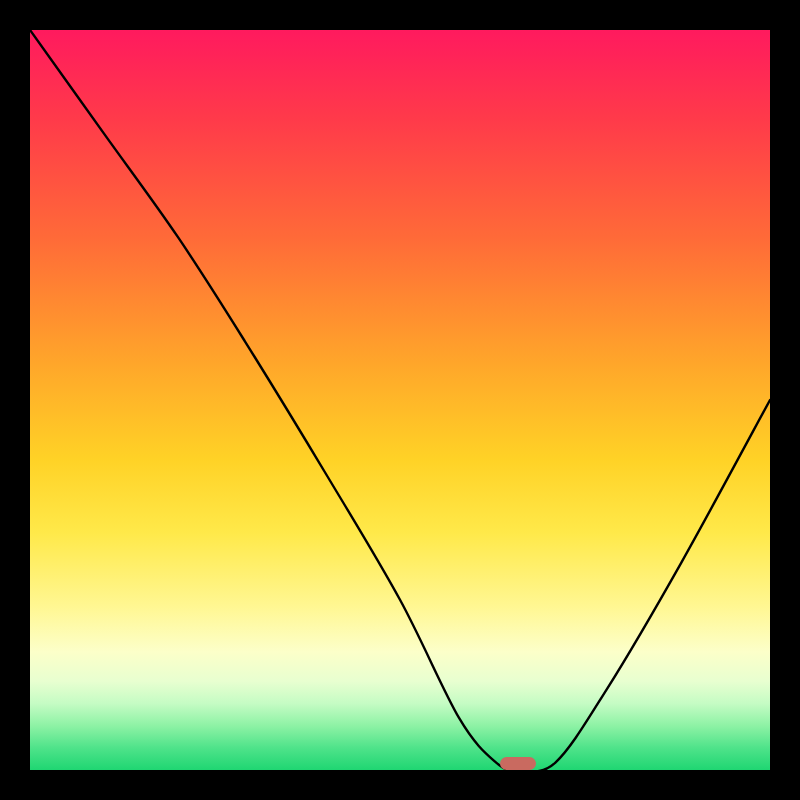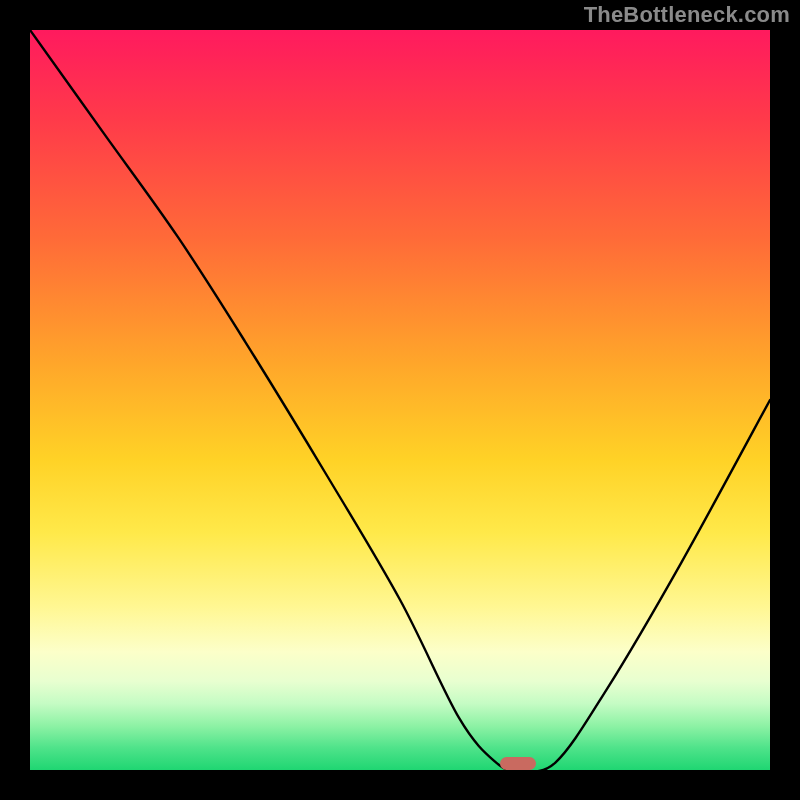--- a/index.html
+++ b/index.html
@@ -68,21 +68,20 @@
     border-radius: 7px;
     bottom: 0px;
     transform: translateX(-50%);
   }
 </style>
 </head>
 <body>
 
 <div class="container">
 
-  <div class="watermark">TheBottleneck.com</div>
 
   <div class="plot-area">
     <div class="gradient-bg"></div>
 
     <svg class="curve-svg" viewBox="0 0 740 740" preserveAspectRatio="none">
       <path id="curve-path" fill="none" stroke="#000" stroke-width="2.4" stroke-linecap="round" stroke-linejoin="round" d="M 0.00 0.00 C 12.33 17.27, 49.33 69.07, 74.00 103.60 C 98.67 138.13, 124.57 172.67, 148.00 207.20 C 171.43 241.73, 189.93 271.33, 214.60 310.80 C 239.27 350.27, 270.10 400.83, 296.00 444.00 C 321.90 487.17, 347.80 529.10, 370.00 569.80 C 392.20 610.50, 413.17 661.07, 429.20 688.20 C 445.23 715.33, 456.33 723.97, 466.20 732.60 C 476.07 741.23, 478.53 740.00, 488.40 740.00 C 498.27 740.00, 510.60 746.17, 525.40 732.60 C 540.20 719.03, 556.23 691.90, 577.20 658.60 C 598.17 625.30, 624.07 580.90, 651.20 532.80 C 678.33 484.70, 725.20 397.13, 740.00 370.00"></path>
     </svg>
 
     <div id="marker" class="marker" style="left: 488.4px; background: rgb(201, 106, 96);"></div>
   </div>

